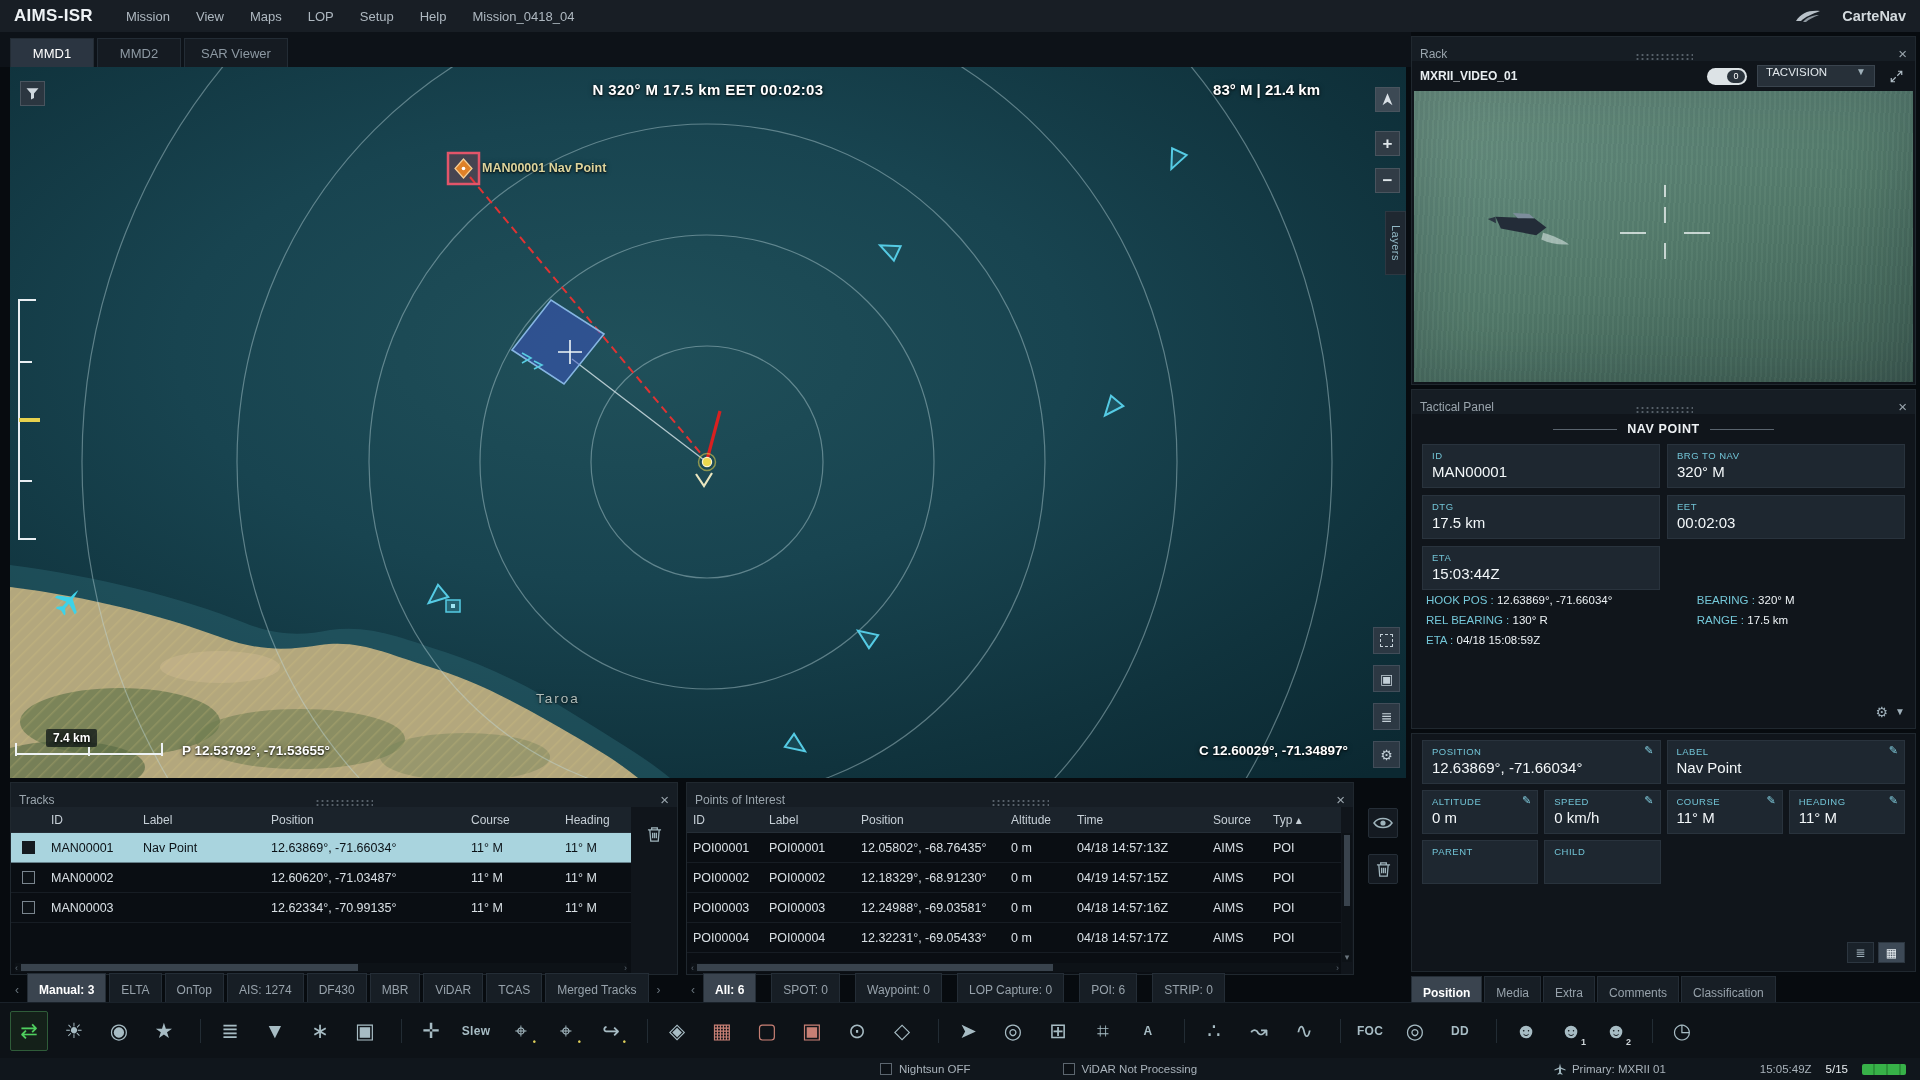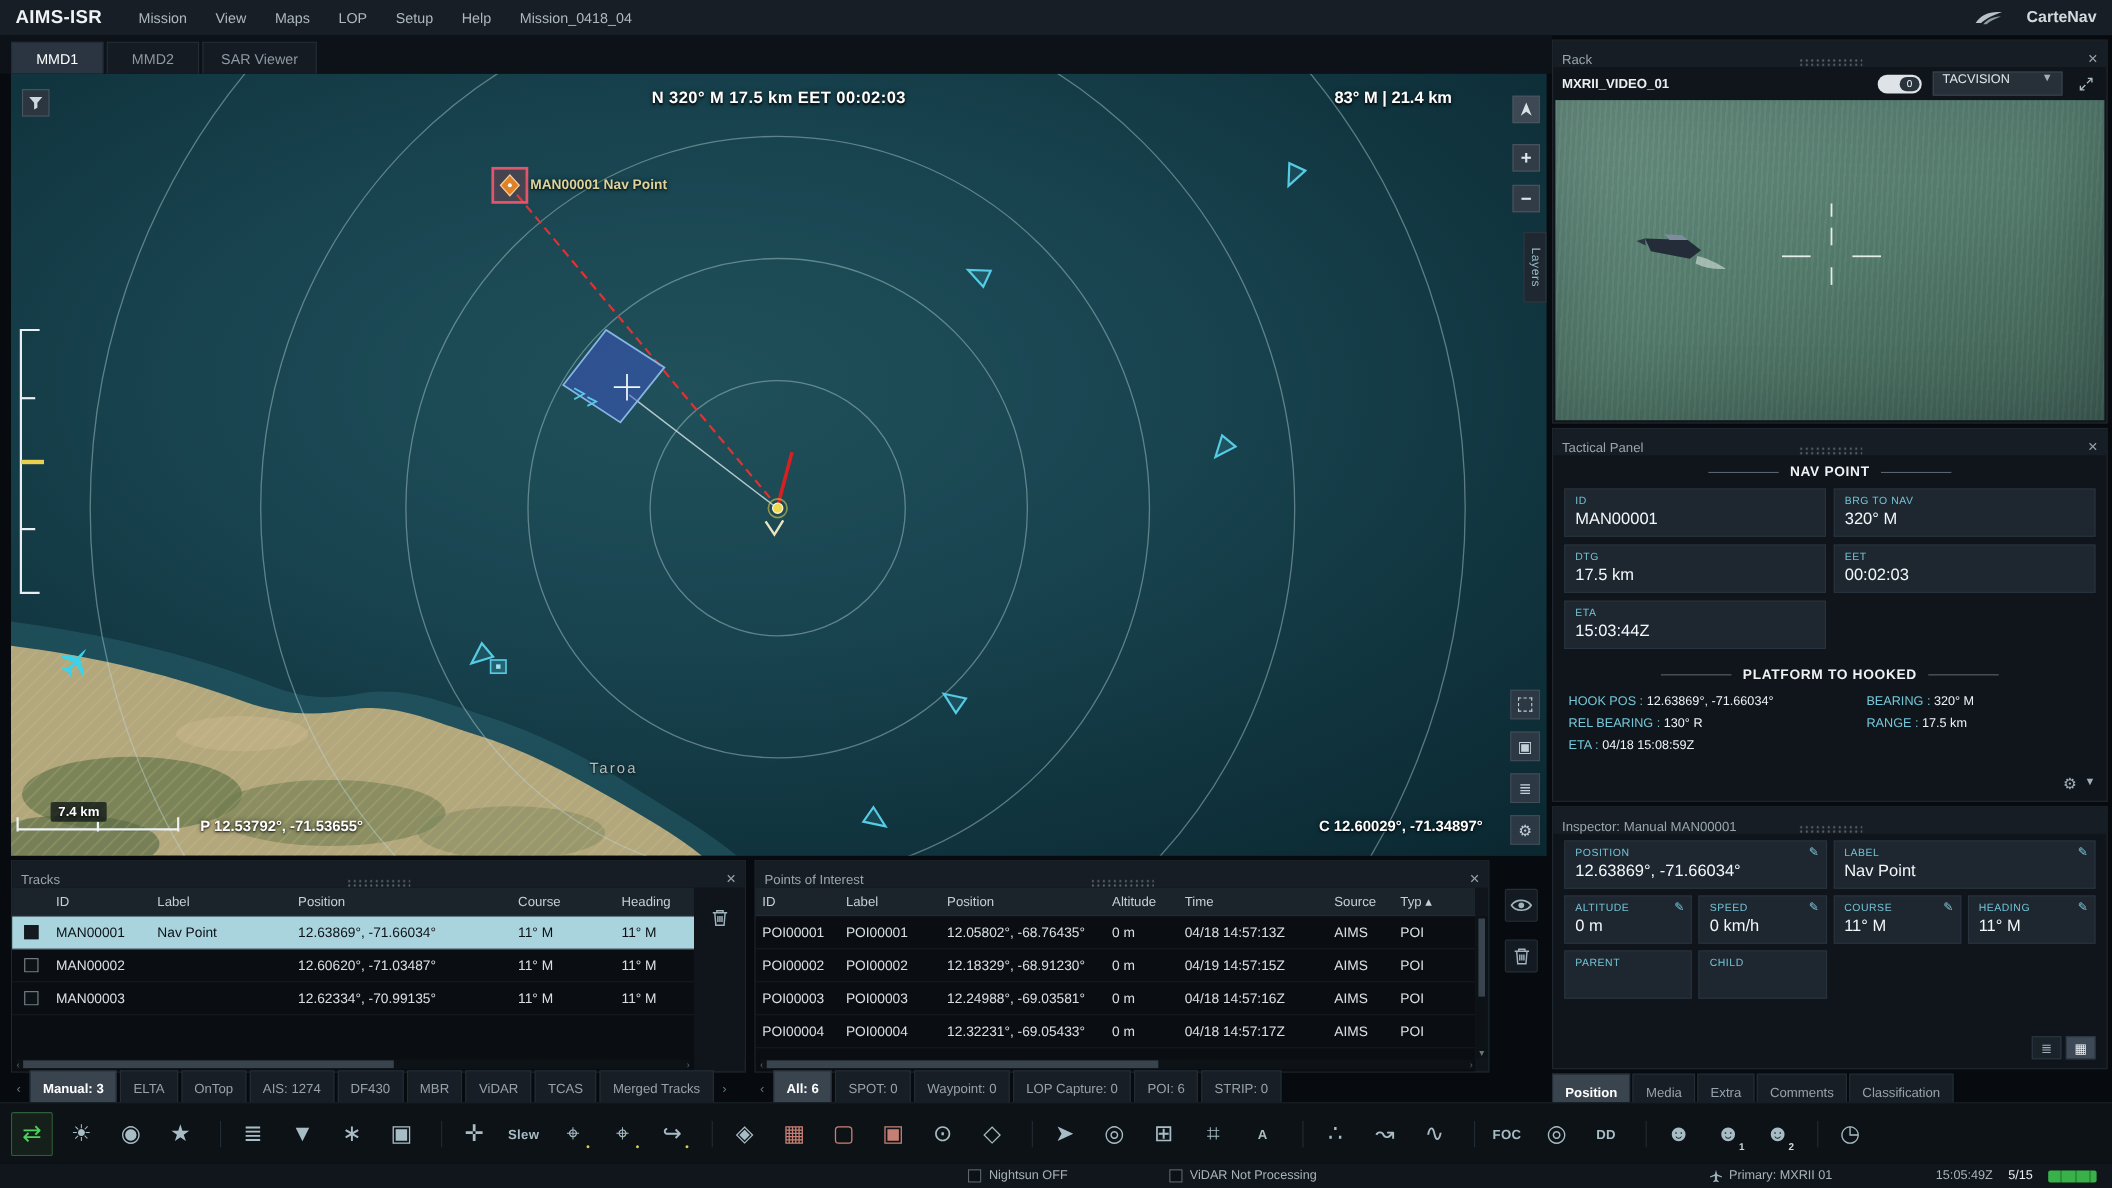--- a/index.html
+++ b/index.html
@@ -441,21 +441,21 @@
         <div class="ftab">DF430</div>
         <div class="ftab">MBR</div>
         <div class="ftab">ViDAR</div>
         <div class="ftab">TCAS</div>
         <div class="ftab">Merged Tracks</div>
       </div>
     <span class="fscroll">›</span>
   </div>
   <div class="ftabsrow" id="poi-filters-row">
     <span class="fscroll">‹</span>
-    <div id="poi-filters" style="display:flex;gap:3px">
+    <div id="poi-filters" style="display:flex;gap:15px">
         <div class="ftab active">All: 6</div>
         <div class="ftab">SPOT: 0</div>
         <div class="ftab">Waypoint: 0</div>
         <div class="ftab">LOP Capture: 0</div>
         <div class="ftab">POI: 6</div>
         <div class="ftab">STRIP: 0</div>
       </div>
   </div>
 
   <div class="rightpanel">
@@ -523,39 +523,34 @@
           </div>
           <div class="fbox">
             <div class="flab">EET</div>
             <div class="fval">00:02:03</div>
           </div>
           <div class="fbox">
             <div class="flab">ETA</div>
             <div class="fval">15:03:44Z</div>
           </div>
         </div>
-      <div class="sect" style="margin-top:8px">PLATFORM TO HOOKED</div>
       <div class="hgrid" id="hooked-fields">
           <div class="hitem"><span class="hlab">HOOK POS :</span> <span class="hval">12.63869°, -71.66034°</span></div>
           <div class="hitem"><span class="hlab">BEARING :</span> <span class="hval">320° M</span></div>
           <div class="hitem"><span class="hlab">REL BEARING :</span> <span class="hval">130° R</span></div>
           <div class="hitem"><span class="hlab">RANGE :</span> <span class="hval">17.5 km</span></div>
           <div class="hitem"><span class="hlab">ETA :</span> <span class="hval">04/18 15:08:59Z</span></div>
         </div>
       <div class="gear-row">
         <span>⚙</span>
         <span style="font-size:10px">▼</span>
       </div>
     </div>
 
     <div class="rpanel" id="inspector-panel">
-      <div class="phead">
-        <span class="ptitle">Inspector: Manual MAN00001</span>
-        <span class="dots"></span>
-      </div>
       <div class="ins-grid" id="inspector-fields">
           <div class="fbox s2">
             <span class="pencil">✎</span>
             <div class="flab">POSITION</div>
             <div class="fval">12.63869°, -71.66034°</div>
           </div>
           <div class="fbox s2">
             <span class="pencil">✎</span>
             <div class="flab">LABEL</div>
             <div class="fval">Nav Point</div>

